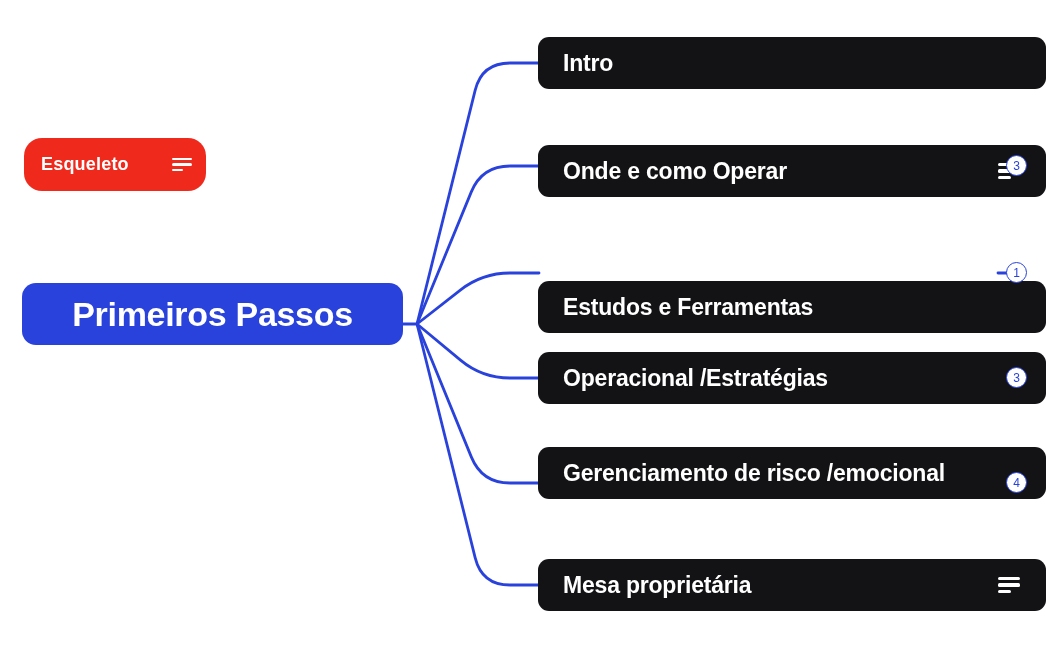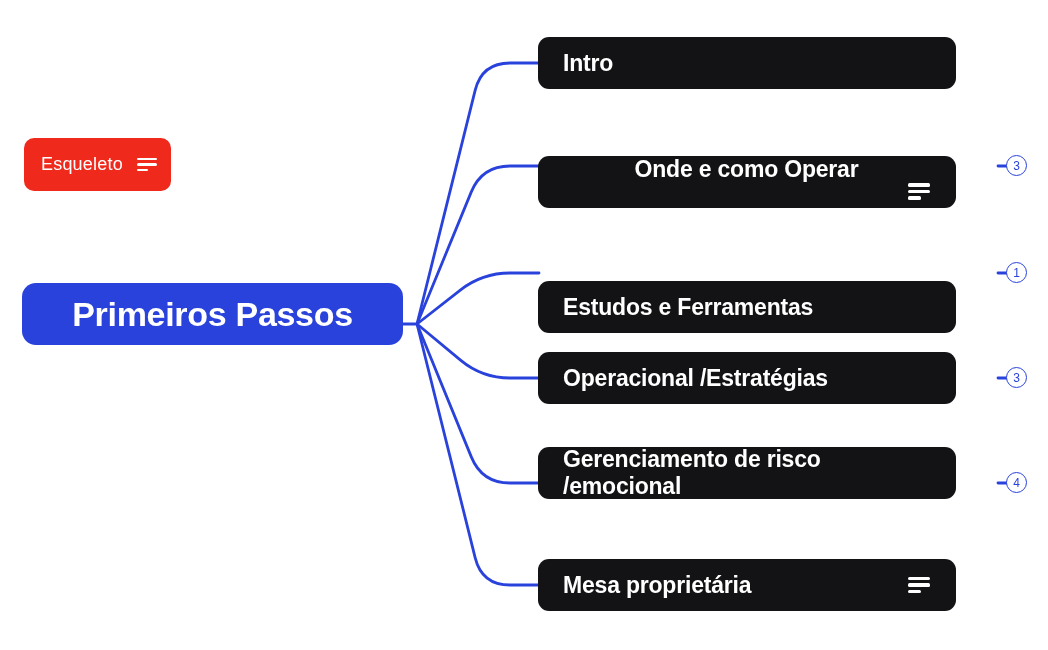--- a/index.html
+++ b/index.html
@@ -20,53 +20,53 @@
     position: absolute;
     display: flex;
     align-items: center;
     color: #ffffff;
     background: #131316;
     border-radius: 11px;
   }
 
   
   .floating-topic {
-    left: 24px; top: 138px; width: 147px; height: 53px;
+    left: 24px; top: 138px; width: 182px; height: 53px;
     background: #EF291C;
-    border-radius: 10px;
+    border-radius: 18px;
     padding: 0 14px 0 17px;
     font-size: 18px;
-    font-weight: 400;
+    font-weight: 700;
     letter-spacing: 0.2px;
   }
   .floating-topic .label { flex: 0 0 auto; }
   .floating-topic .notes-icon { margin-left: auto; }
 
   
   .root-topic {
     left: 22px; top: 283px; width: 381px; height: 62px;
     background: #2942DB;
     border-radius: 13px;
     justify-content: center;
     font-size: 34px;
     font-weight: 700;
     letter-spacing: -0.3px;
     border-radius: 14px;
   }
 
   
   .child-topic {
-    left: 538px; width: 418px; height: 52px;
+    left: 538px; width: 508px; height: 52px;
     padding: 0 26px 0 25px;
     font-size: 23px;
     font-weight: 700;
     letter-spacing: -0.2px;
   }
   .child-1 { top: 37px;  }
-  .child-2 { top: 156px; flex-direction: column; }
+  .child-2 { top: 145px; }
   .child-3 { top: 247px; margin-top: 34px; }
   .child-4 { top: 352px; }
   .child-5 { top: 447px; }
   .child-6 { top: 559px; }
   .child-topic .notes-icon { margin-left: auto; }
 
   
   .notes-icon { display: inline-flex; flex-direction: column; }
   .notes-icon .bar { background: #ffffff; border-radius: 1.5px; }
   .notes-icon.small .bar { width: 20px; height: 2.6px; margin-top: 3px; }

